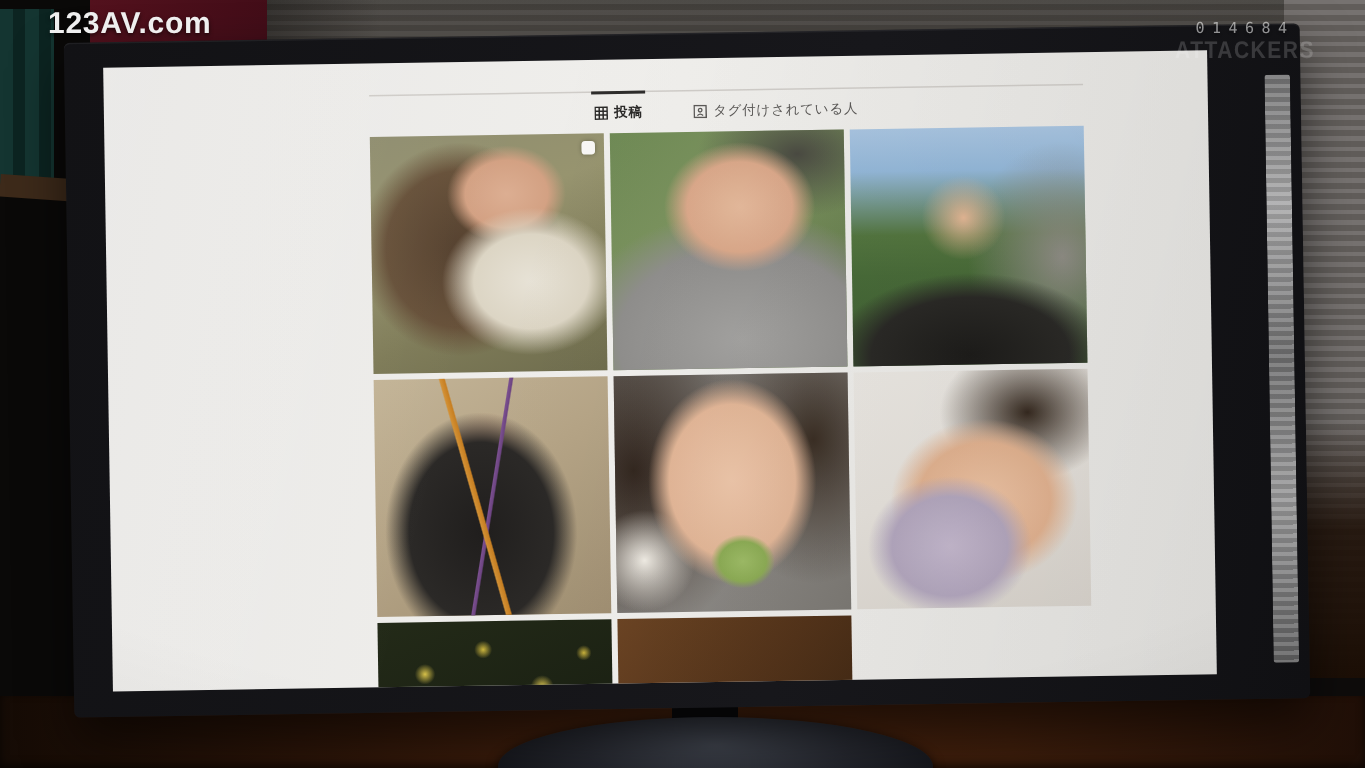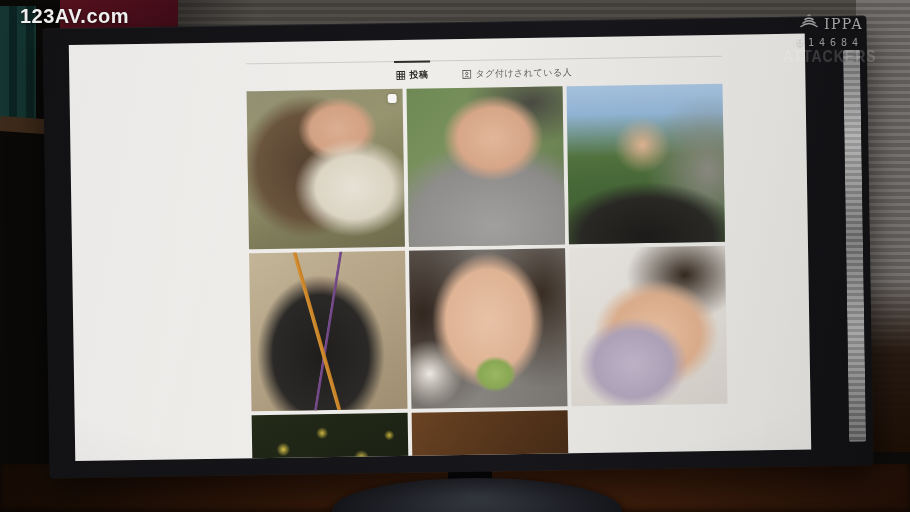--- a/index.html
+++ b/index.html
@@ -52,21 +52,21 @@
   .tab{position:relative;display:flex;align-items:center;gap:4px;padding-top:6px;height:14px;
     font-size:9px;letter-spacing:.5px;color:#5c5a58;cursor:pointer;}
   .tab.active{color:#2b2a29;font-weight:bold;}
   .tab.active::before{content:"";position:absolute;top:-1.5px;left:-2px;right:-2px;height:2px;background:#2e2d2c;}
   .tab svg{display:block;}
   .grid{margin-top:7px;display:grid;grid-template-columns:repeat(3,156px);grid-auto-rows:158px;gap:4px;}
   .tile{position:relative;background:#ddd;cursor:pointer;}
   .carousel{position:absolute;top:5px;right:6px;width:9px;height:9px;border-radius:2.5px;
     background:rgba(255,255,255,.93);box-shadow:0 0 3px rgba(0,0,0,.3);}
   
-  .site-logo{position:absolute;left:20px;top:5px;z-index:60;font-size:20px;font-weight:bold;
+  .site-logo{position:absolute;left:32px;top:5px;z-index:60;font-size:20px;font-weight:bold;
     color:#efefef;letter-spacing:.5px;text-shadow:0 1px 3px rgba(0,0,0,.6);}
   .studio{position:absolute;right:32px;top:12px;z-index:60;width:96px;text-align:center;}
   .studio-row{display:flex;align-items:center;justify-content:center;gap:3px;}
   .studio-name{font-family:"DejaVu Serif", serif;font-size:14px;letter-spacing:1.5px;
     color:rgba(255,255,255,.62);text-shadow:0 1px 2px rgba(0,0,0,.35);}
   .studio-serial{margin-top:2px;font-family:"DejaVu Sans Mono", monospace;font-size:10px;
     letter-spacing:5px;color:rgba(255,255,255,.55);text-shadow:0 1px 2px rgba(0,0,0,.3);}
   .studio-label{margin-top:0;font-size:14px;font-weight:bold;letter-spacing:1px;
     color:rgba(255,255,255,.17);transform:scaleY(1.15);}
 </style>
@@ -119,28 +119,15 @@
         <div class="tile" aria-label="dark flower field at night" style="background: radial-gradient(8px 8px at 20% 22%, rgb(214, 192, 73) 0%, rgba(214, 192, 73, 0) 85%), radial-gradient(7px 7px at 45% 12%, rgb(205, 182, 62) 0%, rgba(205, 182, 62, 0) 85%), radial-gradient(9px 9px at 70% 28%, rgb(216, 194, 78) 0%, rgba(216, 194, 78, 0) 85%), radial-gradient(6px 6px at 88% 14%, rgb(201, 178, 60) 0%, rgba(201, 178, 60, 0) 85%), radial-gradient(120px 60px at 50% 100%, rgb(18, 16, 13) 0%, rgba(18, 16, 13, 0) 80%), linear-gradient(160deg, rgb(35, 42, 24) 0%, rgb(27, 33, 19) 50%, rgb(20, 25, 14) 100%);"></div>
         <div class="tile" aria-label="warm close-up portrait" style="background: radial-gradient(55px 65px at 42% 72%, rgb(230, 187, 151) 0%, rgb(220, 171, 132) 55%, rgba(220, 171, 132, 0) 78%), radial-gradient(90px 80px at 62% 98%, rgb(42, 29, 21) 0%, rgba(42, 29, 21, 0) 75%), linear-gradient(130deg, rgb(107, 68, 35) 0%, rgb(83, 51, 26) 45%, rgb(51, 32, 15) 100%);"></div>
       </div>
     </div>
     <div class="screen-glare"></div>
   </div>
 </div>
 
 <div class="site-logo">123AV.com</div>
 <div class="studio">
-  <div class="studio-row">
-    <span>
-      <svg width="24" height="19" viewBox="0 0 24 18">
-          <g fill="none" stroke="rgba(255,255,255,.6)" stroke-width="1.5" stroke-linecap="round">
-            <path d="M4 14 Q12 8 20 14"></path>
-            <path d="M6 10.5 Q12 6 18 10.5"></path>
-            <path d="M8 7 Q12 4.5 16 7"></path>
-          </g>
-          <path d="M10 3.2 q2 -2.2 4 0 q-2 -0.6 -4 0z" fill="rgba(255,255,255,.6)"></path>
-        </svg>
-    </span>
-    <span class="studio-name">IPPA</span>
-  </div>
   <div class="studio-serial">014684</div>
   <div class="studio-label">ATTACKERS</div>
 </div>
 
 </body></html>

